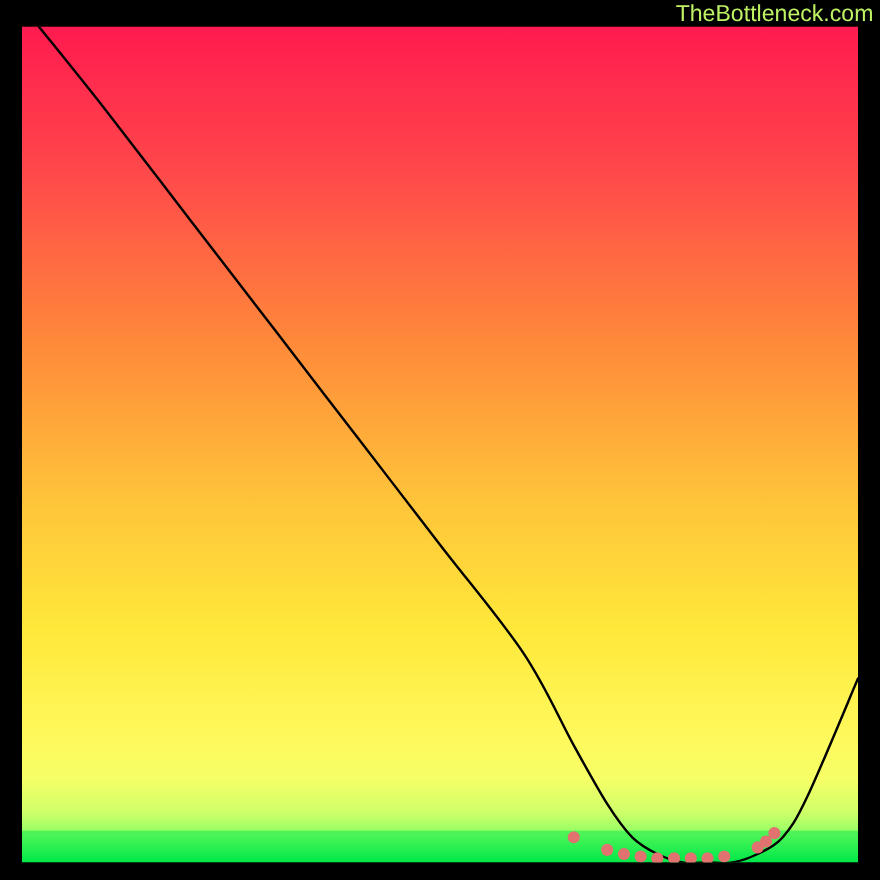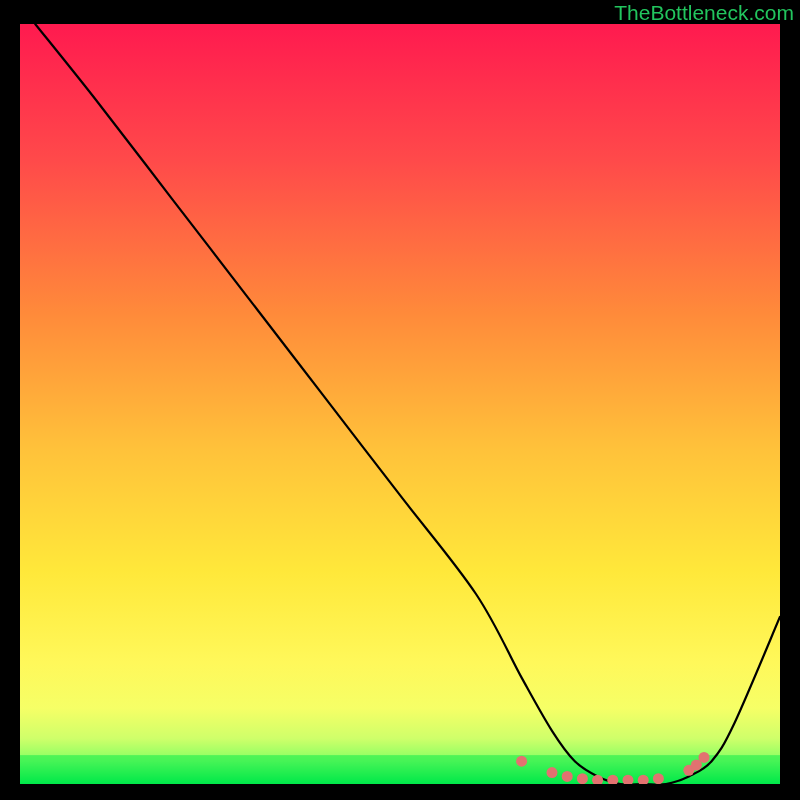--- a/index.html
+++ b/index.html
@@ -13,21 +13,21 @@
   .stage {
     position: relative;
     width: 800px;
     height: 800px;
     background: #000;
   }
   .attribution {
     position: absolute;
     top: 1px;
     right: 6px;
-    color: #22c55e;
+    color: #bef264;
     font-family: Arial, Helvetica, sans-serif;
     font-size: 21px;
     letter-spacing: 0px;
     font-weight: 400;
   }
   .plot-wrap {
     position: absolute;
     left: 20px;
     top: 24px;
     width: 760px;

